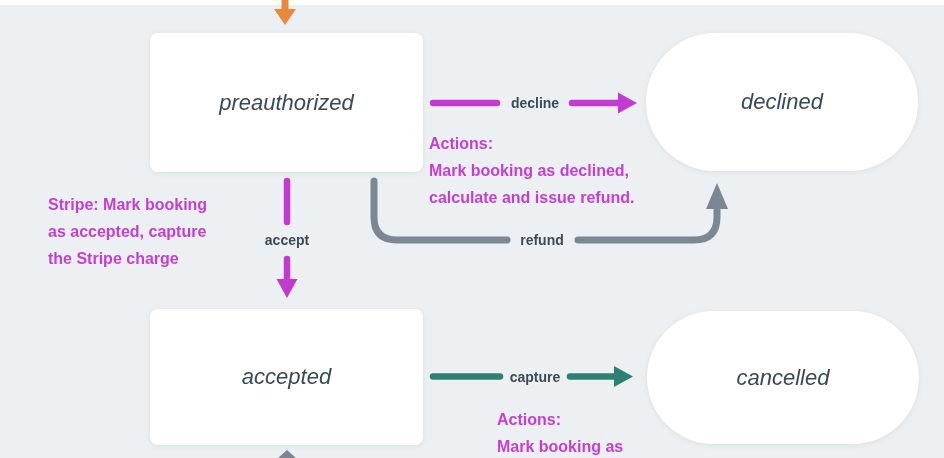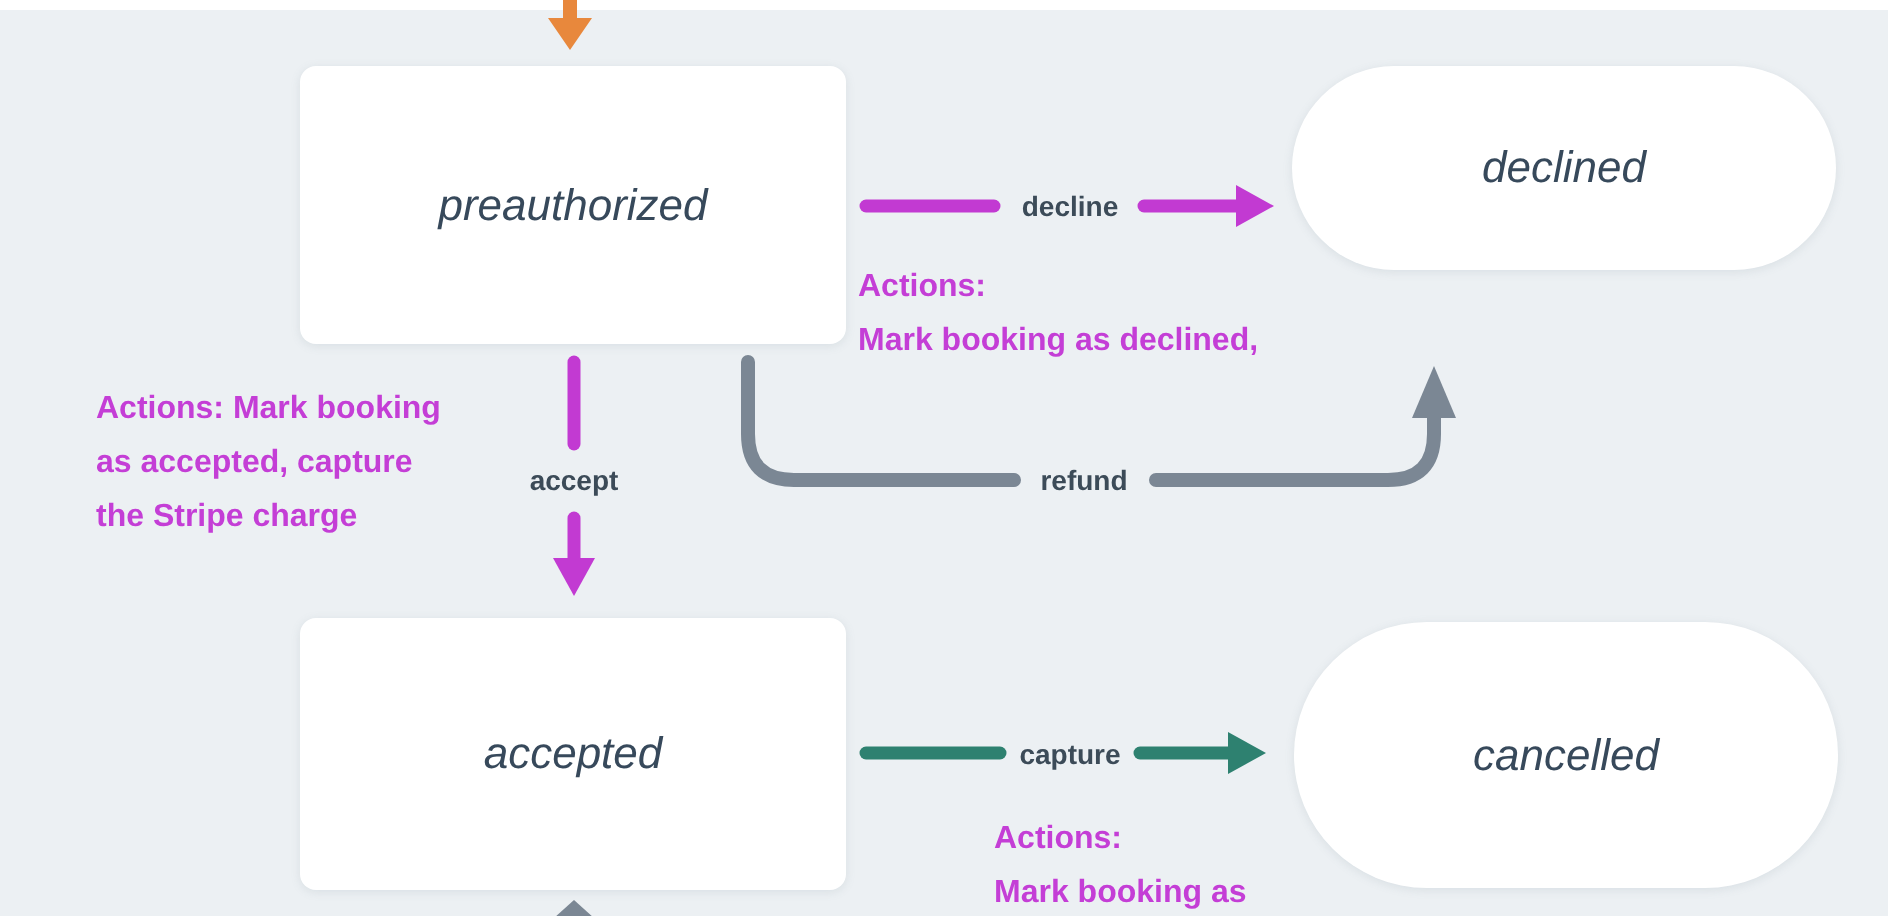--- a/index.html
+++ b/index.html
@@ -34,21 +34,21 @@
     justify-content: center;
     font-style: italic;
     font-size: 22px;
     font-weight: 500;
     color: var(--node-text);
     box-shadow: 0 1px 5px rgba(120,135,150,0.16);
   }
   .rect { border-radius: 8px; }
   .pill { border-radius: 70px; }
   #state-preauthorized { left:150px; top:33px;  width:273px; height:139px;text-align:center; }
-  #state-declined      { left:646px; top:33px;  width:272px; height:102px; }
+  #state-declined      { left:646px; top:33px;  width:272px; height:138px; }
   #state-accepted      { left:150px; top:309px; width:273px; height:136px; }
   #state-cancelled     { left:647px; top:311px; width:272px; height:133px; }
 
   .tlabel {
     position: absolute;
     transform: translate(-50%,-50%);
     font-size: 14px;
     font-weight: 700;
     color: var(--label-text);
     white-space: nowrap;
@@ -134,26 +134,27 @@
   <div class="state pill" id="state-cancelled">
     <span>cancelled</span>
   </div>
 
   <div class="tlabel" id="label-decline">decline</div>
   <div class="tlabel" id="label-accept">accept</div>
   <div class="tlabel" id="label-expire">refund</div>
   <div class="tlabel" id="label-cancel">capture</div>
 
   <div class="actions" id="actions-accept">
-    <div>Actions: Mark booking</div>
+    <div>Stripe: Mark booking</div>
     <div>as accepted, capture</div>
     <div>the Stripe charge</div>
   </div>
   <div class="actions" id="actions-decline">
     <div>Actions:</div>
     <div>Mark booking as declined,</div>
+    <div>calculate and issue refund.</div>
   </div>
   <div class="actions" id="actions-cancel">
     <div>Actions:</div>
     <div>Mark booking as</div>
   </div>
 
 </div>
 
 </body></html>

